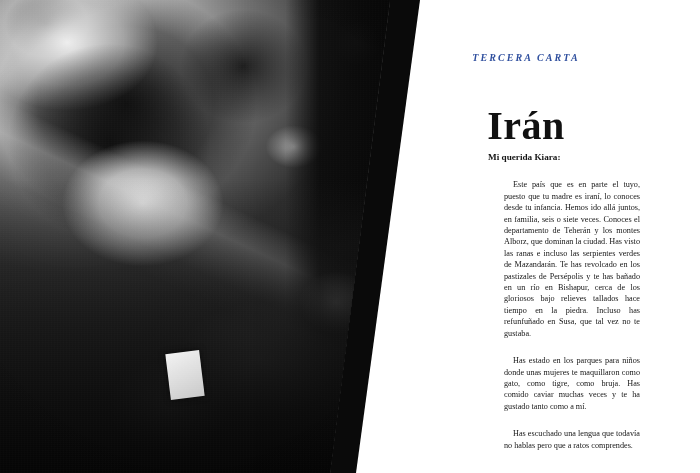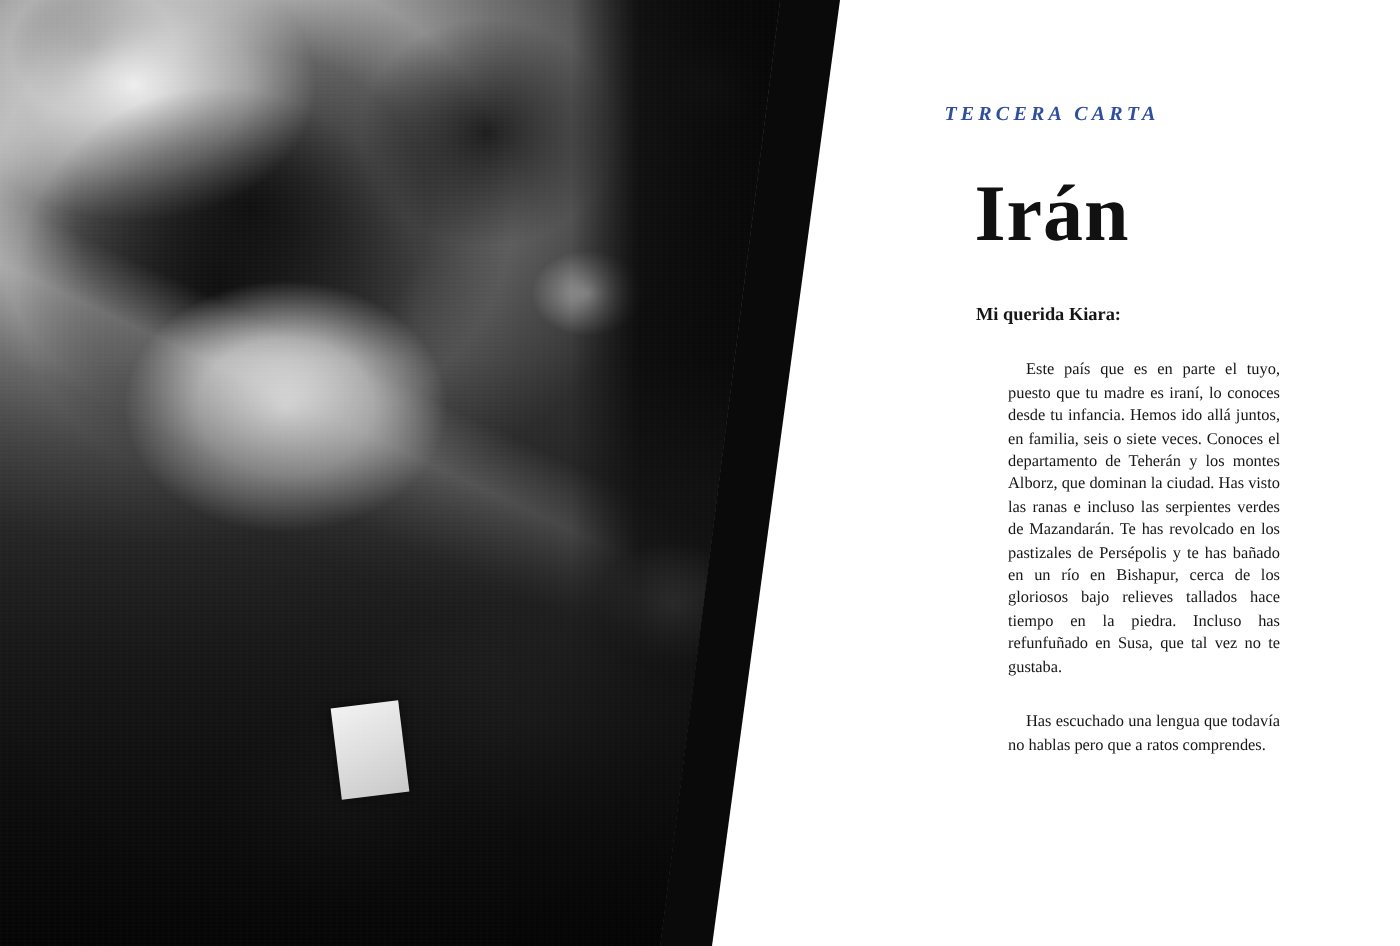--- a/index.html
+++ b/index.html
@@ -121,21 +121,21 @@
     font-size: 10px;
     letter-spacing: 2.1px;
     font-weight: bold;
     color: #2f4f9e;
     text-transform: uppercase;
     font-style: italic;
   }
   .title {
     position: absolute;
     left: 6px;
-    top: 56px;
+    top: 75px;
     width: 300px;
     text-align: center;
     font-family: "Liberation Serif", serif;
     font-size: 40px;
     font-weight: bold;
     color: #111111;
     letter-spacing: 0.5px;
   }
 
   .body-block {
@@ -187,17 +187,18 @@
   </svg>
 
   <div id="text-panel">
 
     <div class="kicker">TERCERA CARTA</div>
     <h1 class="title">Irán</h1>
 
     <div class="body-block">
       <p class="salutation">Mi querida Kiara:</p>
       <p class="para">Este país que es en parte el tuyo, puesto que tu madre es iraní, lo conoces desde tu infancia. Hemos ido allá juntos, en familia, seis o siete veces. Conoces el departamento de Teherán y los montes Alborz, que dominan la ciudad. Has visto las ranas e incluso las serpientes verdes de Mazandarán. Te has revolcado en los pastizales de Persépolis y te has bañado en un río en Bishapur, cerca de los gloriosos bajo relieves tallados hace tiempo en la piedra. Incluso has refunfuñado en Susa, que tal vez no te gustaba.</p>
+      <p class="para">Has estado en los parques para niños donde unas mujeres te maquillaron como gato, como tigre, como brujа. Has comido caviar muchas veces y te ha gustado tanto como a mí.</p>
       <p class="para">Has escuchado una lengua que todavía no hablas pero que a ratos comprendes.</p>
     </div>
 
   </div>
 </div>
 
 </body></html>

